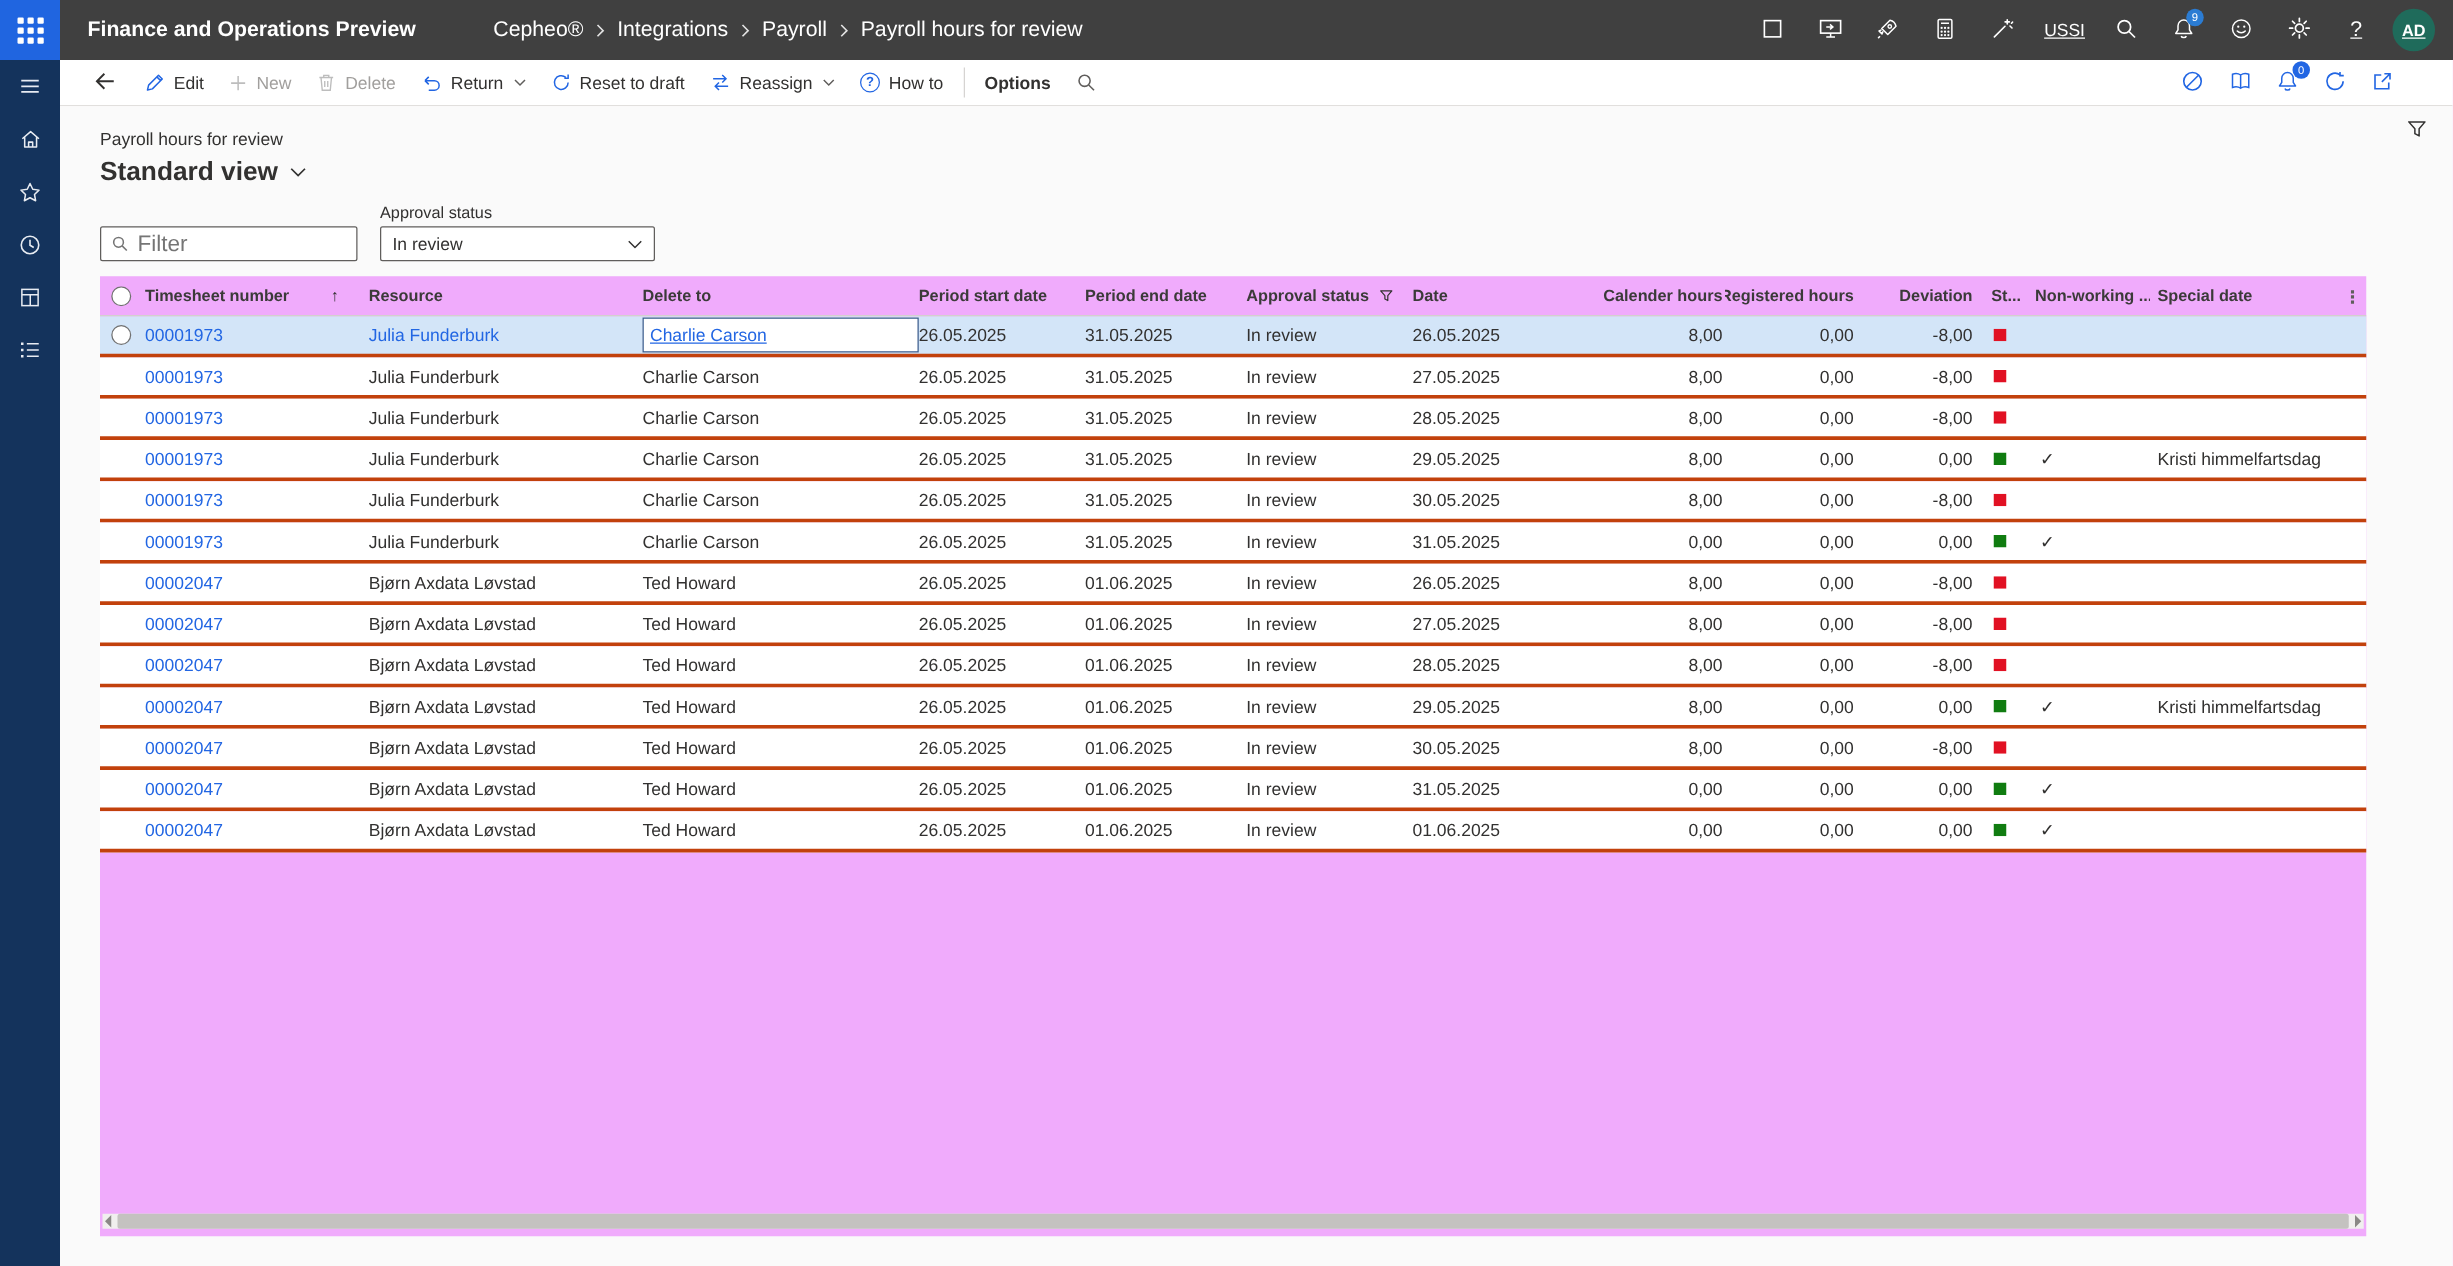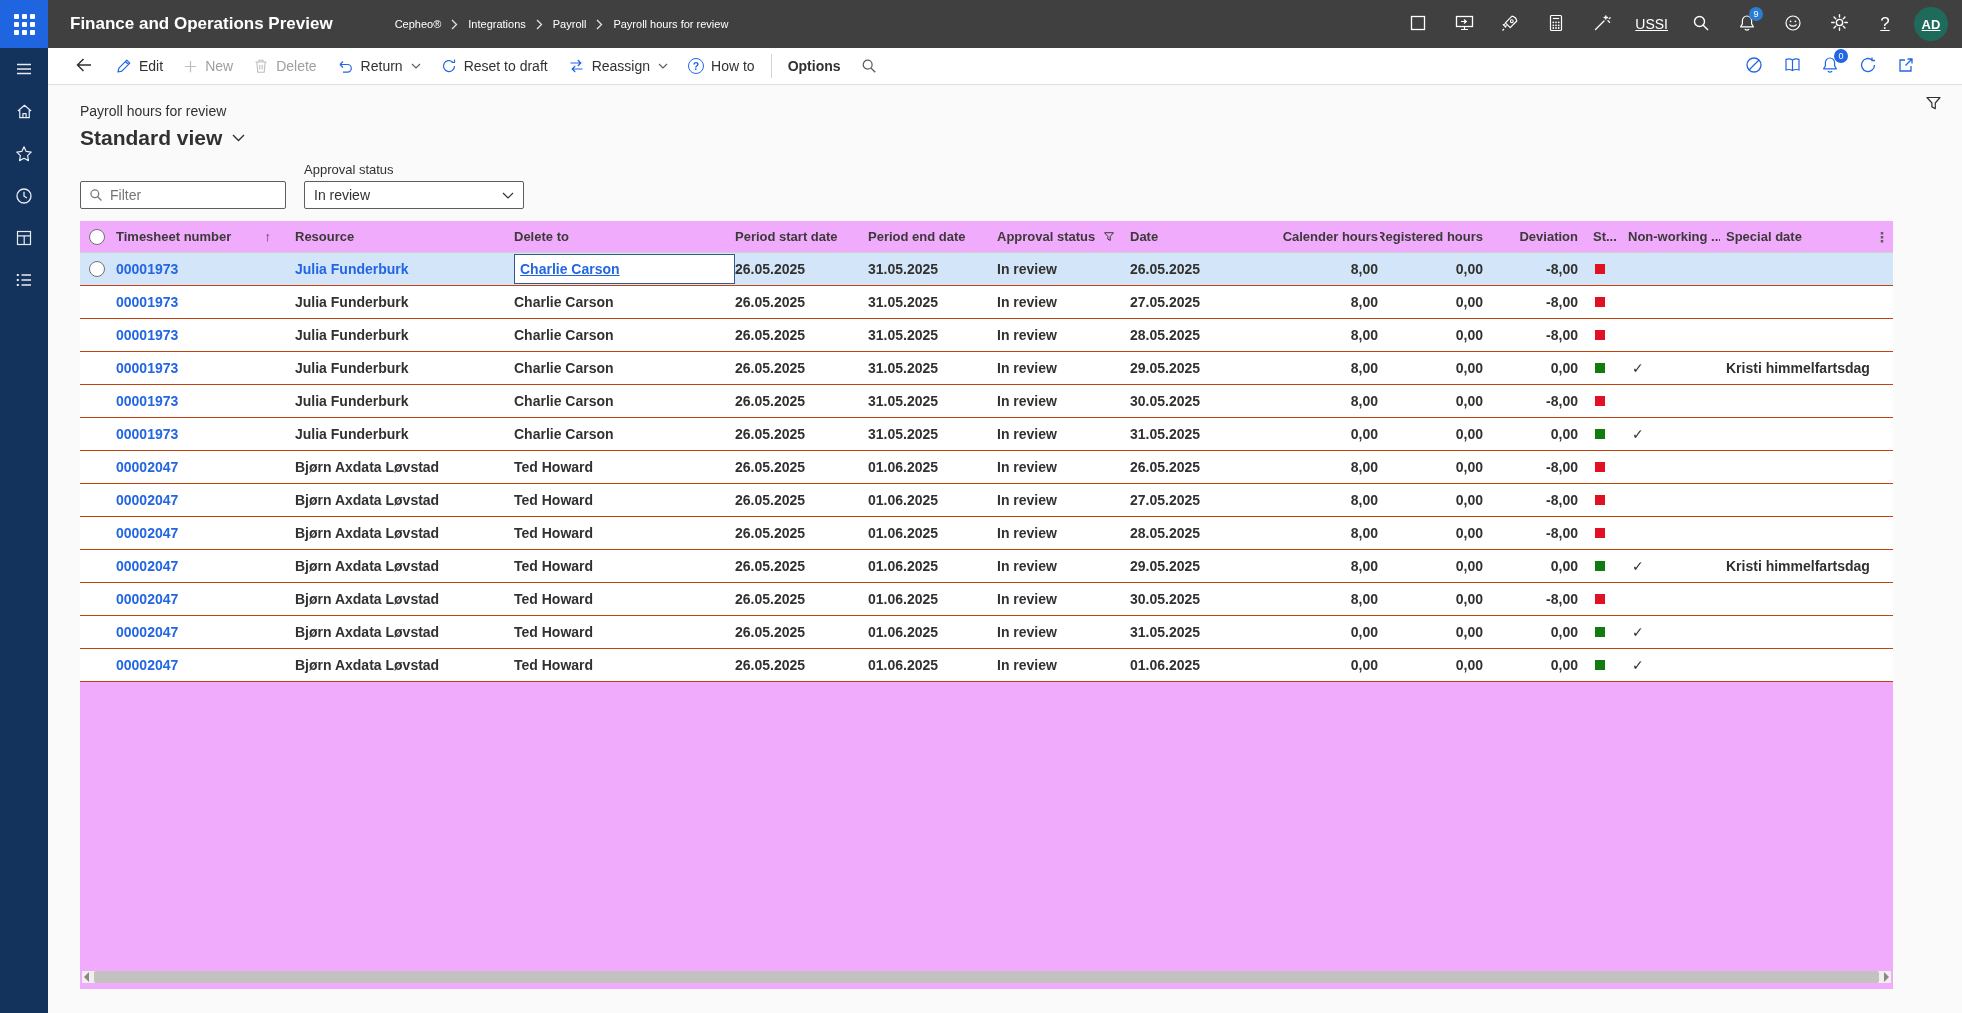--- a/index.html
+++ b/index.html
@@ -7,21 +7,21 @@
     font-family:"Liberation Sans","DejaVu Sans",sans-serif; color:#323130; background:#fff; }
   button { font-family:inherit; background:none; border:none; cursor:pointer; color:inherit; }
 
   
   .topbar { position:fixed; top:0; left:0; right:0; height:48px; background:#404040;
     display:flex; align-items:center; z-index:20; color:#fff; }
   .waffle { width:48px; height:48px; background:#2065e0; display:flex; align-items:center; justify-content:center; }
   .waffle-grid { display:grid; grid-template-columns:repeat(3,5px); grid-template-rows:repeat(3,5px); gap:3px; }
   .waffle-grid span { width:5px; height:5px; background:#fff; border-radius:1px; }
   .app-title { margin-left:22px; font-size:17px; font-weight:600; white-space:nowrap; cursor:pointer; }
-  .breadcrumb { display:flex; align-items:center; gap:10px; margin-left:62px; font-size:11px; }
+  .breadcrumb { display:flex; align-items:center; gap:10px; margin-left:62px; font-size:17px; }
   .breadcrumb .bc-item { cursor:pointer; white-space:nowrap; }
   .bc-chev { display:flex; color:rgba(255,255,255,.85); }
   .tb-right { margin-left:auto; display:flex; align-items:center; padding-right:8px;text-decoration:underline; }
   .tb-btn { width:46px; height:48px; display:flex; align-items:center; justify-content:center; position:relative; color:#fff; }
   .tb-env { font-size:14px; padding:0 10px; white-space:nowrap; }
   .tb-help { font-size:17px; }
   .badge { position:absolute; top:7px; right:7px; min-width:14px; height:14px; border-radius:8px;
     background:#2b7cd3; color:#fff; font-size:9px; line-height:14px; text-align:center; padding:0 3px; }
   .avatar { width:34px; height:34px; border-radius:50%; background:#1f6b5b; color:#fff;
     font-size:13px; font-weight:600; display:flex; align-items:center; justify-content:center; }
@@ -57,41 +57,41 @@
   .content { flex:1; position:relative; background:#fafafa; overflow:hidden; }
   .filter-rail { position:absolute; top:10px; right:20px; color:#323130; display:flex; cursor:pointer; }
   .caption { margin:18px 0 0 32px; font-size:14px; }
   .view-title { margin:7px 0 0 32px; font-size:21px; font-weight:600; display:flex;
     align-items:center; gap:9px; width:max-content; cursor:pointer; }
   .view-title .chev { color:#323130; }
   .filters { display:flex; align-items:flex-end; margin:12px 0 0 32px; }
   .searchbox { width:206px; height:28px; border:1px solid #605e5c; border-radius:2px; background:#fff;
     display:flex; align-items:center; gap:7px; padding:0 8px; }
   .searchbox .icon { color:#757575; display:flex; }
-  .searchbox input { border:none; outline:none; flex:1; font-size:14px; color:#1d4ed8; background:transparent; min-width:0; }
+  .searchbox input { border:none; outline:none; flex:1; font-size:18px; color:#1d4ed8; background:transparent; min-width:0; }
   .searchbox input::placeholder { color:#757575; }
   .approval-group { margin-left:18px; display:flex; flex-direction:column; }
   .approval-group label { font-size:13px; margin-bottom:4px; }
   .selectbox { width:220px; height:28px; border:1px solid #605e5c; border-radius:2px; background:#fff;
     display:flex; align-items:center; justify-content:space-between; padding:0 9px; font-size:14px; cursor:pointer; }
   .selectbox .chev { color:#323130; }
 
   
   :root { --cols:36px 179px 219px 221px 133px 129px 133px 134px 116px 105px 95px 40px 100px 163px; }
   .grid { margin:12px 0 0 32px; width:1813px; height:768px; background:#f0abfc; position:relative; }
   .grid-header { display:grid; grid-template-columns:var(--cols); height:32px; align-items:center;
     border-bottom:1px solid #d2d0ce; font-size:13px; font-weight:600; color:#3b3a39; position:relative; }
   .h { white-space:nowrap; overflow:hidden; display:flex; align-items:center; padding-right:8px; }
   .h.num { justify-content:flex-end; padding-right:2px; }
   .sort-arrow { margin-left:auto; margin-right:16px; font-weight:400; font-size:13px; color:#323130; }
   .h-funnel { display:flex; margin-left:8px; color:#323130; }
   .kebab { position:absolute; right:4px; top:0; height:32px; display:flex; align-items:center;
     font-size:14px; color:#605e5c; cursor:pointer; }
   .grid-row { display:grid; grid-template-columns:var(--cols); height:33px; align-items:center;
-    font-size:14px; border-bottom:1px solid #c2410c; background:#fff;font-weight:bold; }
+    font-size:14px; border-bottom:3px solid #c2410c; background:#fff; }
   .grid-row.selected { background:#d3e5f8; }
   .c { white-space:nowrap; overflow:hidden; padding-right:8px; }
   .c.num { text-align:right; padding-right:2px; }
   .link { color:#2266e3; cursor:pointer; }
   .radio { width:16px; height:16px; border:1px solid #717171; border-radius:50%; background:#fff;
     margin-left:9px; display:block; }
   .c-radio { padding:0; }
   .c-status { display:flex; justify-content:center; padding:0; }
   .status-square { width:10px; height:10px; display:block; }
   .c-check { padding-left:12px; font-size:14px; }

